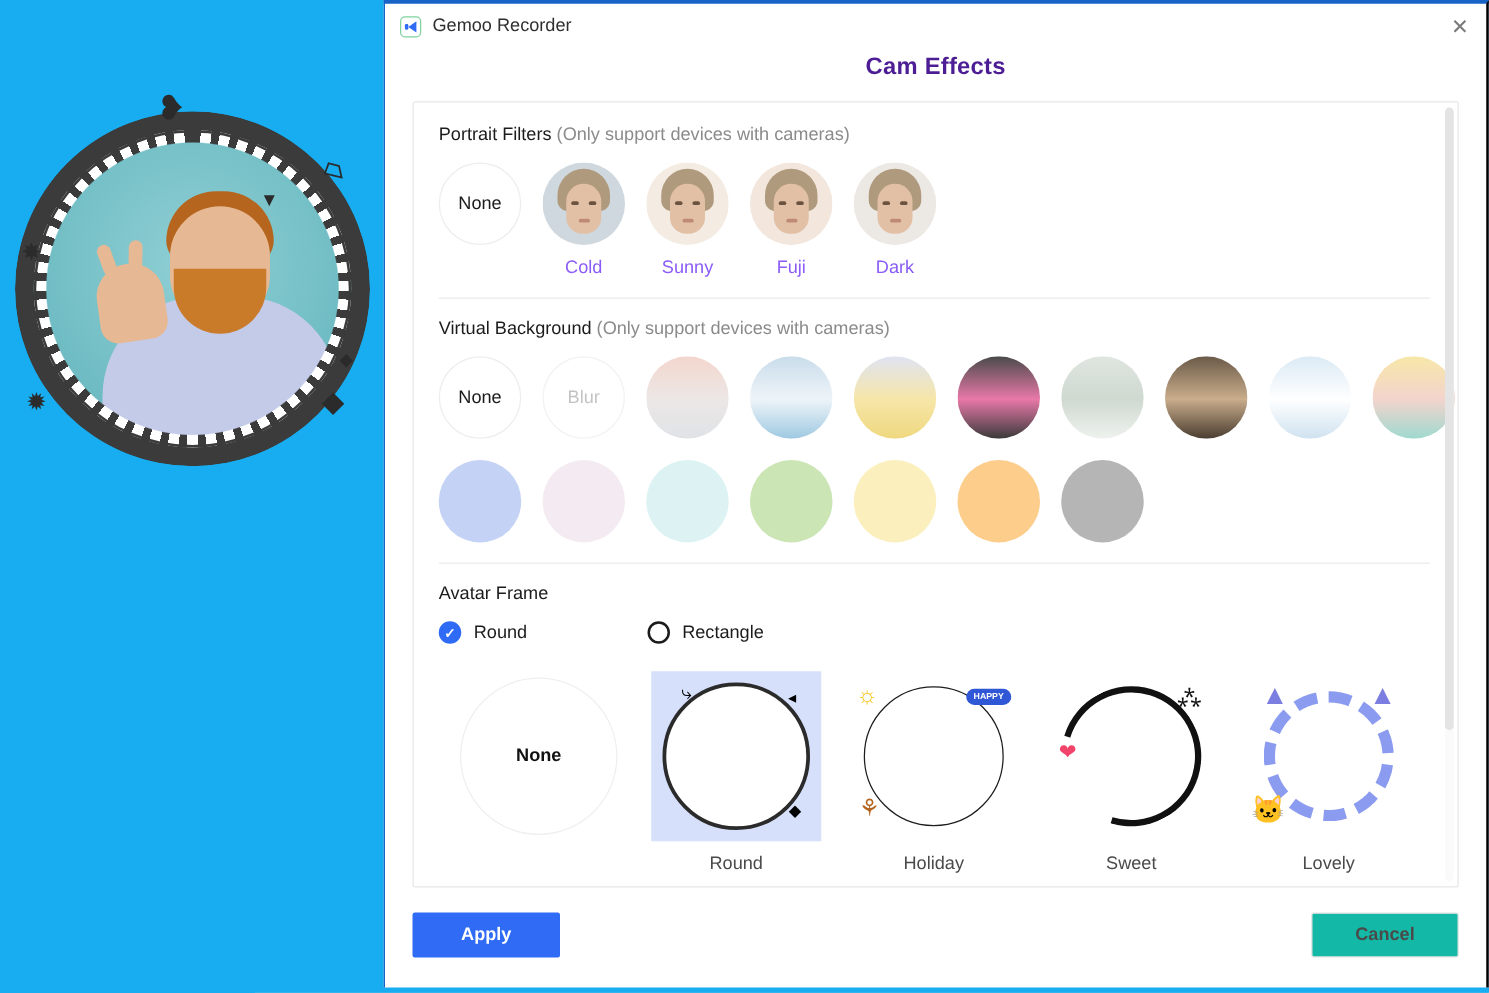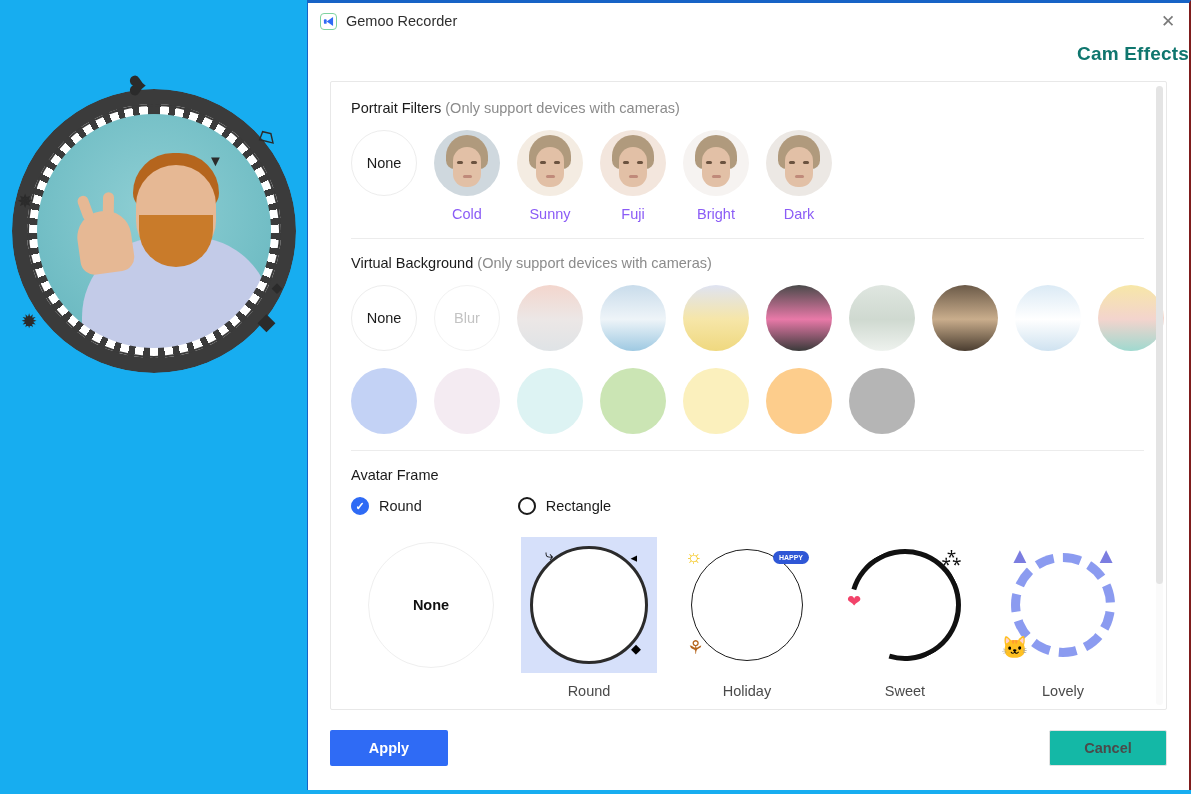--- a/index.html
+++ b/index.html
@@ -88,21 +88,21 @@
   .doodle { position: absolute; color: #2b2b2b; font-weight: 700; line-height: 1; }
 
   
   #dialog {
     position: absolute;
     left: 307px; top: 0;
     width: 884px; height: 790px;
     background: #ffffff;
     border-top: 3px solid #1763c6;
     border-left: 1px solid #1763c6;
-    border-right: 2px solid #7f1d1d;
+    border-right: 2px solid #000000;
     display: flex; flex-direction: column;
   }
   #titlebar {
     height: 36px; flex: 0 0 36px;
     display: flex; align-items: center;
     padding: 0 6px 0 12px;
   }
   #app-logo {
     width: 17px; height: 17px; flex: 0 0 17px;
     border: 1px solid #7fd3a0; border-radius: 4px;
@@ -112,22 +112,22 @@
   }
   #app-title { font-size: 14.5px; color: #2f2f2f; }
   #titlebar-spacer { flex: 1; }
   #close-btn {
     width: 30px; height: 30px;
     display: flex; align-items: center; justify-content: center;
     cursor: pointer; color: #7a7a7a; font-size: 17px;
   }
 
   #dialog-heading {
-    text-align: right;
-    font-size: 19px; font-weight: 700; color: #0f766e;
+    text-align: center;
+    font-size: 19px; font-weight: 700; color: #4c1d95;
     letter-spacing: .2px;
     padding: 4px 0 16px;
   }
 
   
   #content-card {
     margin: 0 22px;
     flex: 1 1 auto;
     border: 1px solid #e8e8e8;
     border-radius: 2px;
@@ -354,33 +354,20 @@
                 <span class="f-eye l"></span>
                 <span class="f-eye r"></span>
                 <span class="f-mouth"></span>
               </span>
             </span>
             <span class="tile-label">Fuji</span>
           </div>
           <div class="tile">
             <span class="thumb">
               <span class="face">
-                <span class="f-bg" style="background:#f6f3f1"></span>
-                <span class="f-hair"></span>
-                <span class="f-skin"></span>
-                <span class="f-eye l"></span>
-                <span class="f-eye r"></span>
-                <span class="f-mouth"></span>
-              </span>
-            </span>
-            <span class="tile-label">Bright</span>
-          </div>
-          <div class="tile">
-            <span class="thumb">
-              <span class="face">
                 <span class="f-bg" style="background:#ece8e4"></span>
                 <span class="f-hair"></span>
                 <span class="f-skin"></span>
                 <span class="f-eye l"></span>
                 <span class="f-eye r"></span>
                 <span class="f-mouth"></span>
               </span>
             </span>
             <span class="tile-label">Dark</span>
           </div>

